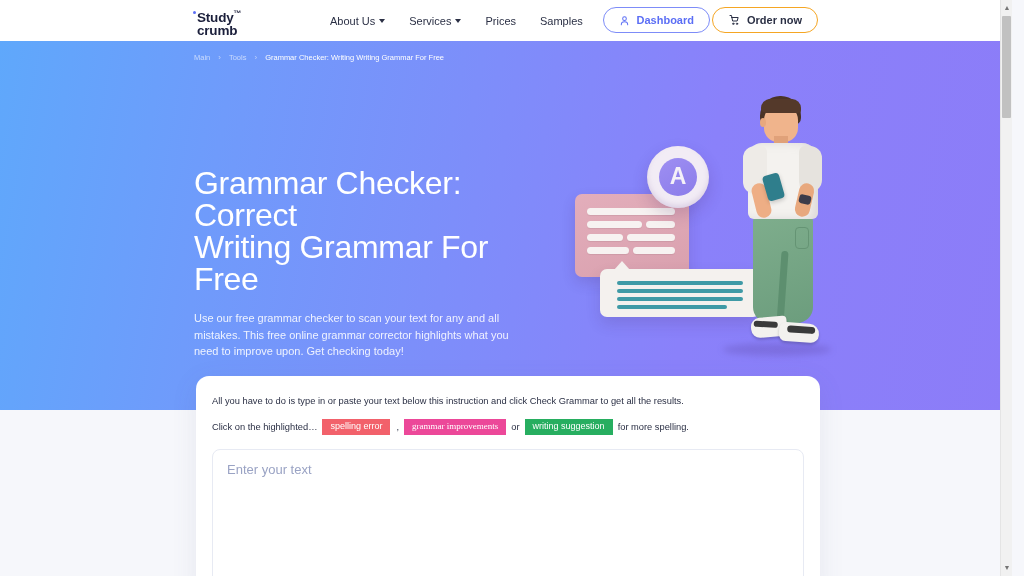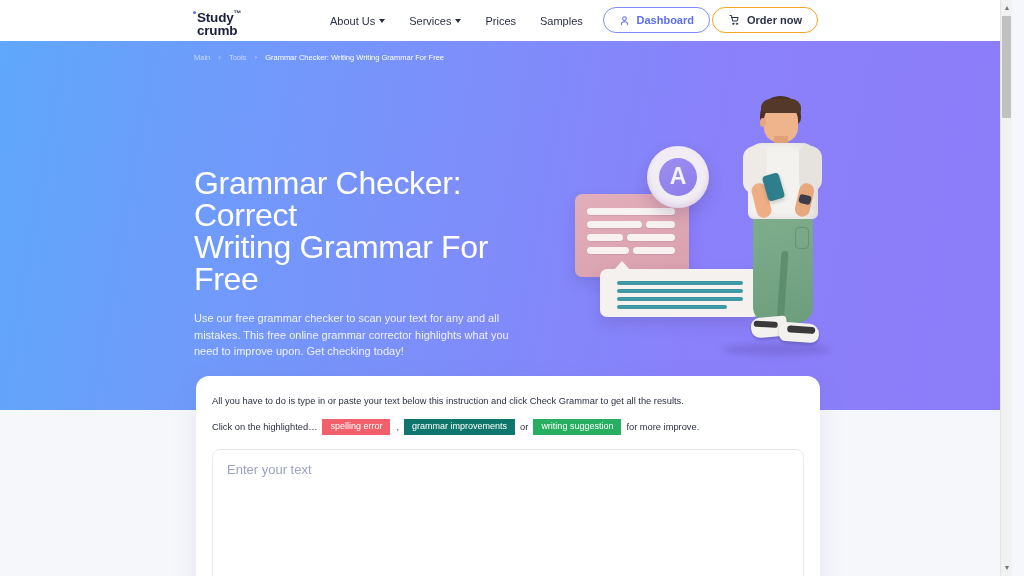--- a/index.html
+++ b/index.html
@@ -243,21 +243,21 @@
     display: inline-block;
     padding: 3px 8px 4px 8px;
     border-radius: 0;
     font-size: 9px;
     color: #ffffff;
     line-height: 1;
     cursor: pointer;
     white-space: nowrap;
   }
   .badge-spelling { background: #f2616b; }
-  .badge-grammar  { background: #0f766e; }
+  .badge-grammar  { background: #ec4899; font-family: Liberation Serif, serif; }
   .badge-writing  { background: #27ae60; }
   .comma { margin-left: 1px; }
 
   .textarea-box {
     margin-top: 14px;
     width: 592px;
     height: 150px;
     border: 1px solid #e7eaf3;
     border-radius: 8px;
     background: #fff;
@@ -415,21 +415,21 @@
   <div class="tool-card">
     <div class="instr-line">All you have to do is type in or paste your text below this instruction and click Check Grammar to get all the results.</div>
 
     <div class="instr-line2">
       <span>Click on the highlighted…</span>
       <span class="badge badge-spelling">spelling error</span>
       <span class="comma">,</span>
       <span class="badge badge-grammar">grammar improvements</span>
       <span>or</span>
       <span class="badge badge-writing">writing suggestion</span>
-      <span>for more improve.</span>
+      <span>for more spelling.</span>
     </div>
 
     <div class="textarea-box">
       <div class="textarea-ph">Enter your text</div>
     </div>
   </div>
 
   <div class="scrollbar">
     <div class="scroll-arrow scroll-up">▲</div>
     <div class="scroll-thumb"></div>

